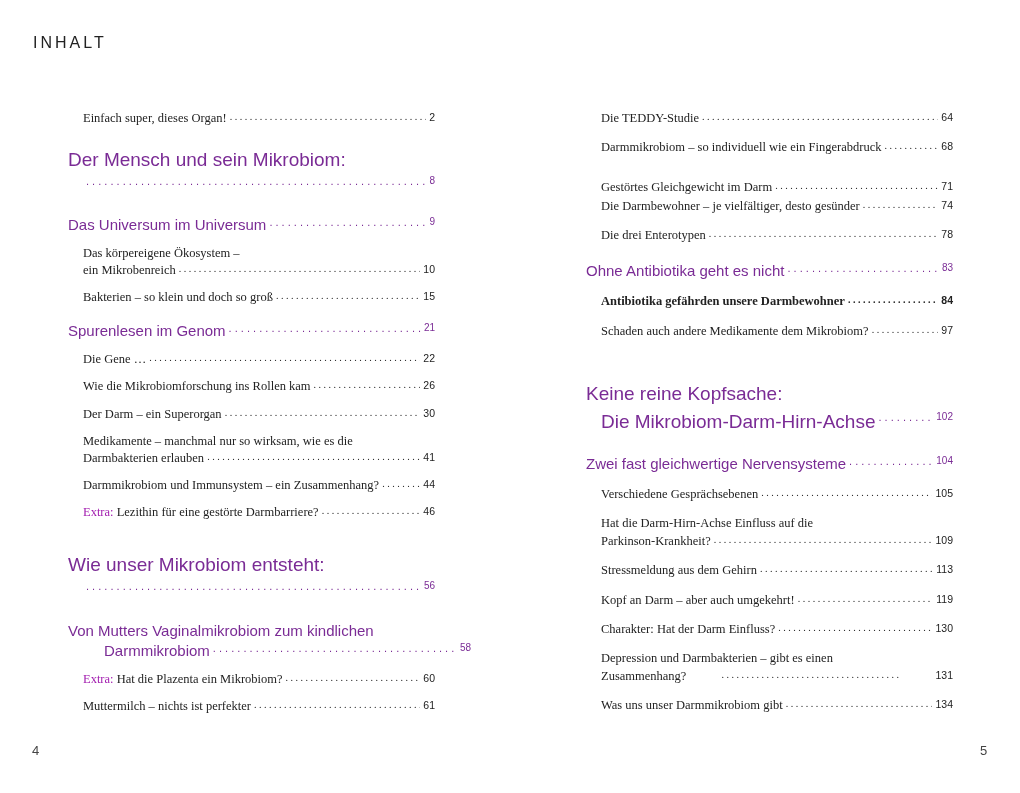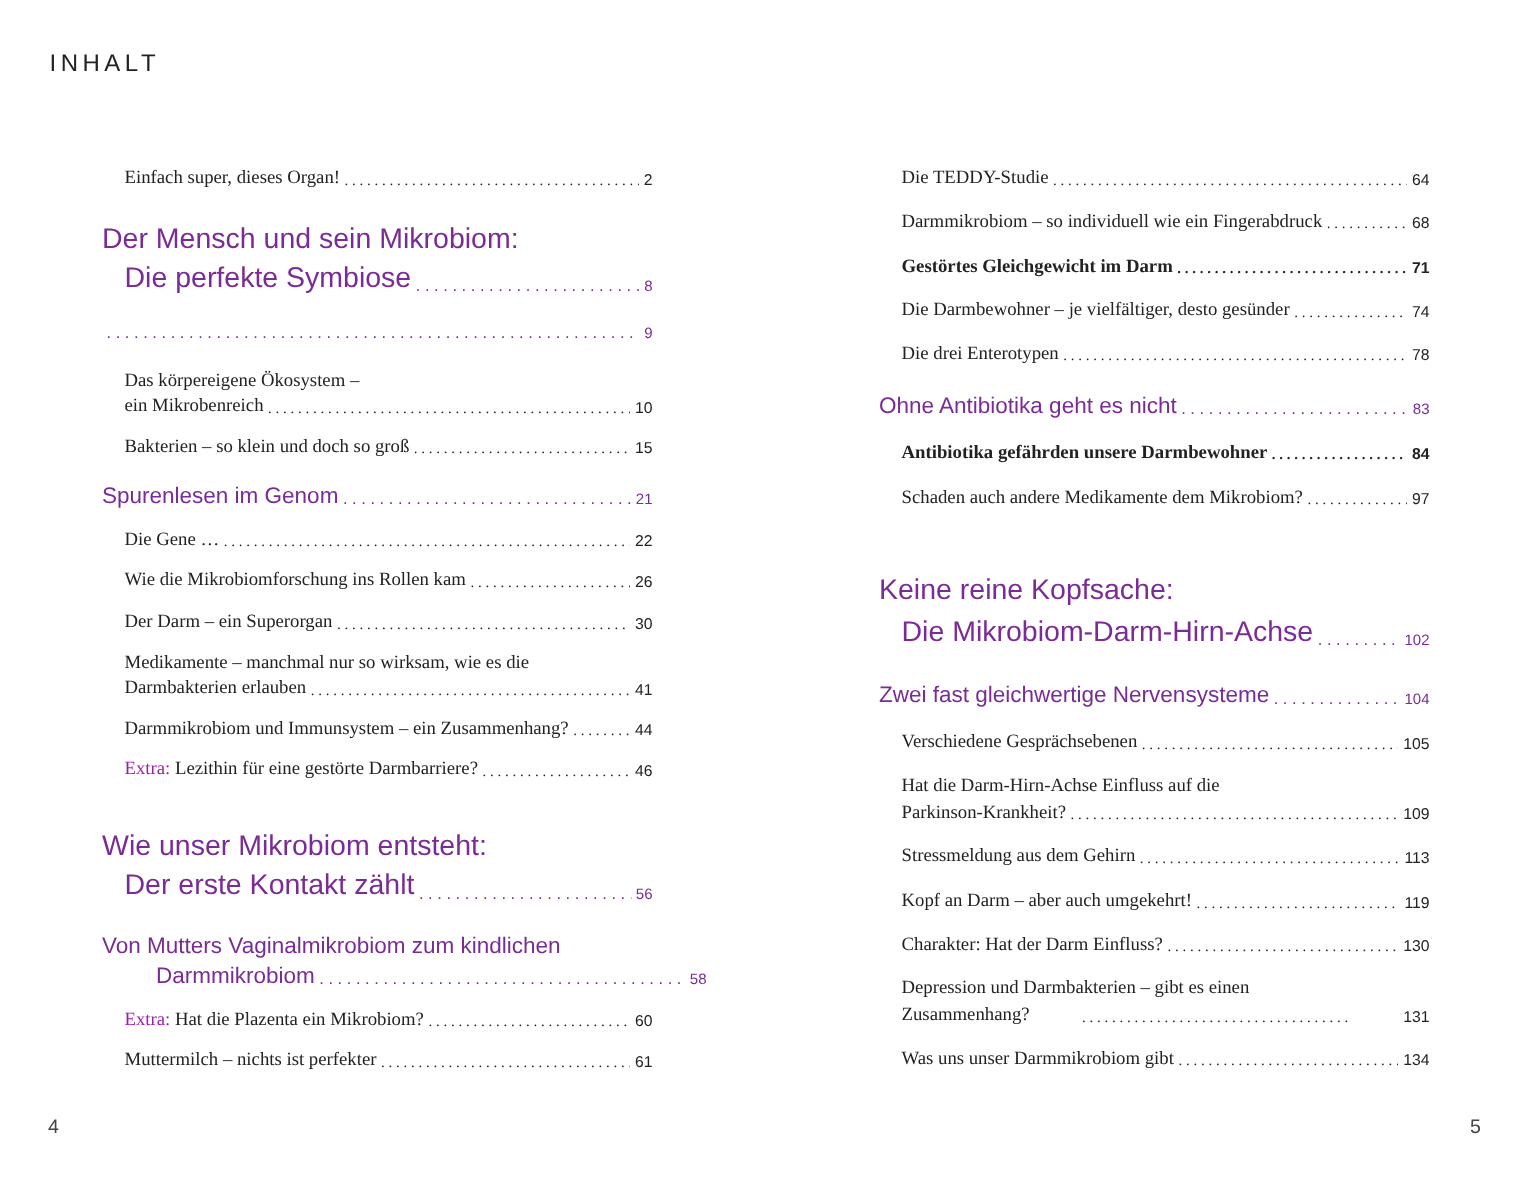--- a/index.html
+++ b/index.html
@@ -1,21 +1,21 @@
 <!DOCTYPE html>
 <html><head>
 <meta charset="utf-8">
 <style>
   html,body{margin:0;padding:0;background:#fff;}
   body{width:1020px;height:793px;position:relative;overflow:hidden;font-family:"Liberation Serif",serif;color:#222;}
   .header{position:absolute;left:33px;top:34px;font-family:"Liberation Sans",sans-serif;font-size:16px;letter-spacing:3px;color:#222;}
   .col{position:absolute;top:0;}
   .left{left:0;width:440px;}
   .right{left:518px;width:440px;}
-  .entry{position:absolute;display:flex;align-items:flex-end;white-space:nowrap;}
+  .entry{position:absolute;display:flex;align-items:flex-start;white-space:nowrap;}
   .entry .t{flex:0 0 auto;}
   .entry .dots{flex:1 1 auto;overflow:hidden;margin:0 3px;letter-spacing:2.2px;}
   .entry .dots::before{content:". . . . . . . . . . . . . . . . . . . . . . . . . . . . . . . . . . . . . . . . . . . . . . . . . . . . . . . . . . . . . . . . . . . . . . . . . . . . . . . . . . . . . . . . . . . . . . . . . . . . . . . . . . . . . . . . .";letter-spacing:0px;}
   .entry .p{flex:0 0 auto;font-family:"Liberation Sans",sans-serif;}
   .sub{font-size:12.5px;color:#222;}
   .sub .p{font-size:10.5px;}
   .sub .dots{font-size:10px;}
   .sec{font-family:"Liberation Sans",sans-serif;font-size:15px;color:#7a2b95;}
   .sec .dots{font-size:11px;color:#7a2b95;}
   .sec .p{font-size:10px;color:#7a2b95;}
@@ -33,26 +33,26 @@
 
 <div class="col left">
   <div class="entry sub" style="left:83px;top:111px;width:352px;">
     <span class="t">Einfach super, dieses Organ!</span>
       <span class="dots"></span>
       <span class="p">2</span>
   </div>
 
   <div class="line chap" style="left:68px;top:149px;">Der Mensch und sein Mikrobiom:</div>
   <div class="entry chap" style="left:83px;top:175px;width:352px;">
-    <span class="t">Die perfekte Symbiose</span>
       <span class="dots"></span>
       <span class="p">8</span>
   </div>
 
   <div class="entry sec" style="left:68px;top:216px;width:367px;">
+    <span class="t">Das Universum im Universum</span>
       <span class="dots"></span>
       <span class="p">9</span>
   </div>
 
   <div class="line sub" style="left:83px;top:246px;">Das körpereigene Ökosystem –</div>
   <div class="entry sub" style="left:83px;top:263px;width:352px;">
     <span class="t">ein Mikrobenreich</span>
       <span class="dots"></span>
       <span class="p">10</span>
   </div>
@@ -95,21 +95,20 @@
       <span class="p">44</span>
   </div>
   <div class="entry sub" style="left:83px;top:505px;width:352px;">
     <span class="t"><span class="extra">Extra:</span><span> Lezithin für eine gestörte Darmbarriere?</span></span>
       <span class="dots"></span>
       <span class="p">46</span>
   </div>
 
   <div class="line chap" style="left:68px;top:554px;">Wie unser Mikrobiom entsteht:</div>
   <div class="entry chap" style="left:83px;top:580px;width:352px;">
-    <span class="t">Der erste Kontakt zählt</span>
       <span class="dots"></span>
       <span class="p">56</span>
   </div>
 
   <div class="line sec" style="left:68px;top:622px;">Von Mutters Vaginalmikrobiom zum kindlichen</div>
   <div class="entry sec" style="left:68px;top:642px;width:367px;margin-left:36px;">
     <span class="t">Darmmikrobiom</span>
       <span class="dots"></span>
       <span class="p">58</span>
   </div>
@@ -132,21 +131,21 @@
   <div class="entry sub" style="left:83px;top:111px;width:352px;">
     <span class="t">Die TEDDY-Studie</span>
       <span class="dots"></span>
       <span class="p">64</span>
   </div>
   <div class="entry sub" style="left:83px;top:140px;width:352px;">
     <span class="t">Darmmikrobiom – so individuell wie ein Fingerabdruck</span>
       <span class="dots"></span>
       <span class="p">68</span>
   </div>
-  <div class="entry sub" style="left:83px;top:170px;width:352px;font-weight:bold;">
+  <div class="entry sub" style="left:83px;top:180px;width:352px;">
     <span class="t">Gestörtes Gleichgewicht im Darm</span>
       <span class="dots"></span>
       <span class="p">71</span>
   </div>
   <div class="entry sub" style="left:83px;top:199px;width:352px;">
     <span class="t">Die Darmbewohner – je vielfältiger, desto gesünder</span>
       <span class="dots"></span>
       <span class="p">74</span>
   </div>
   <div class="entry sub" style="left:83px;top:228px;width:352px;">

